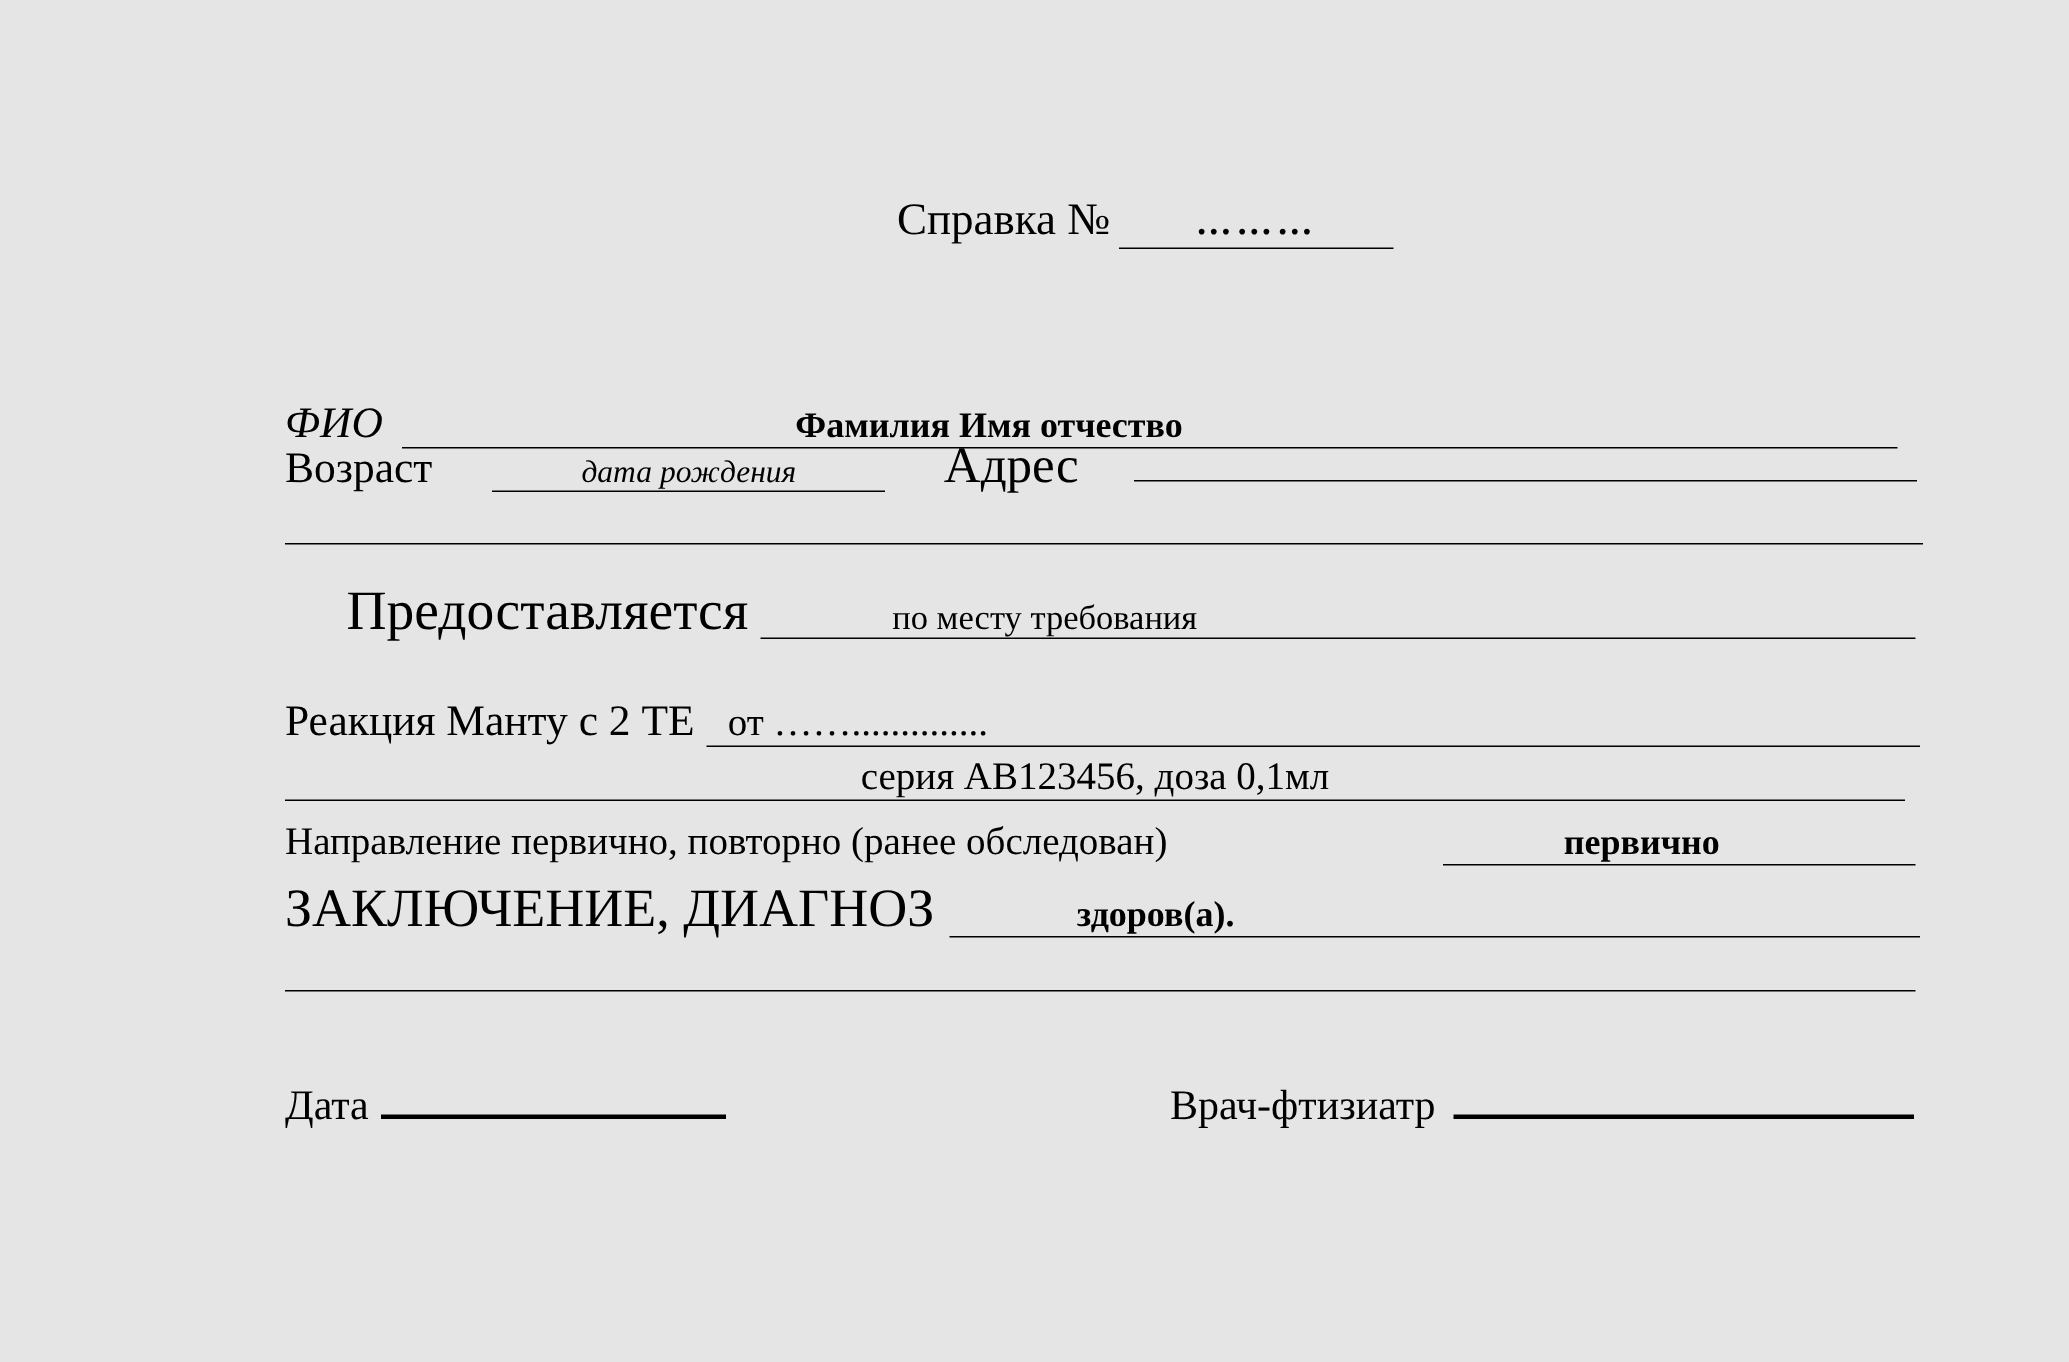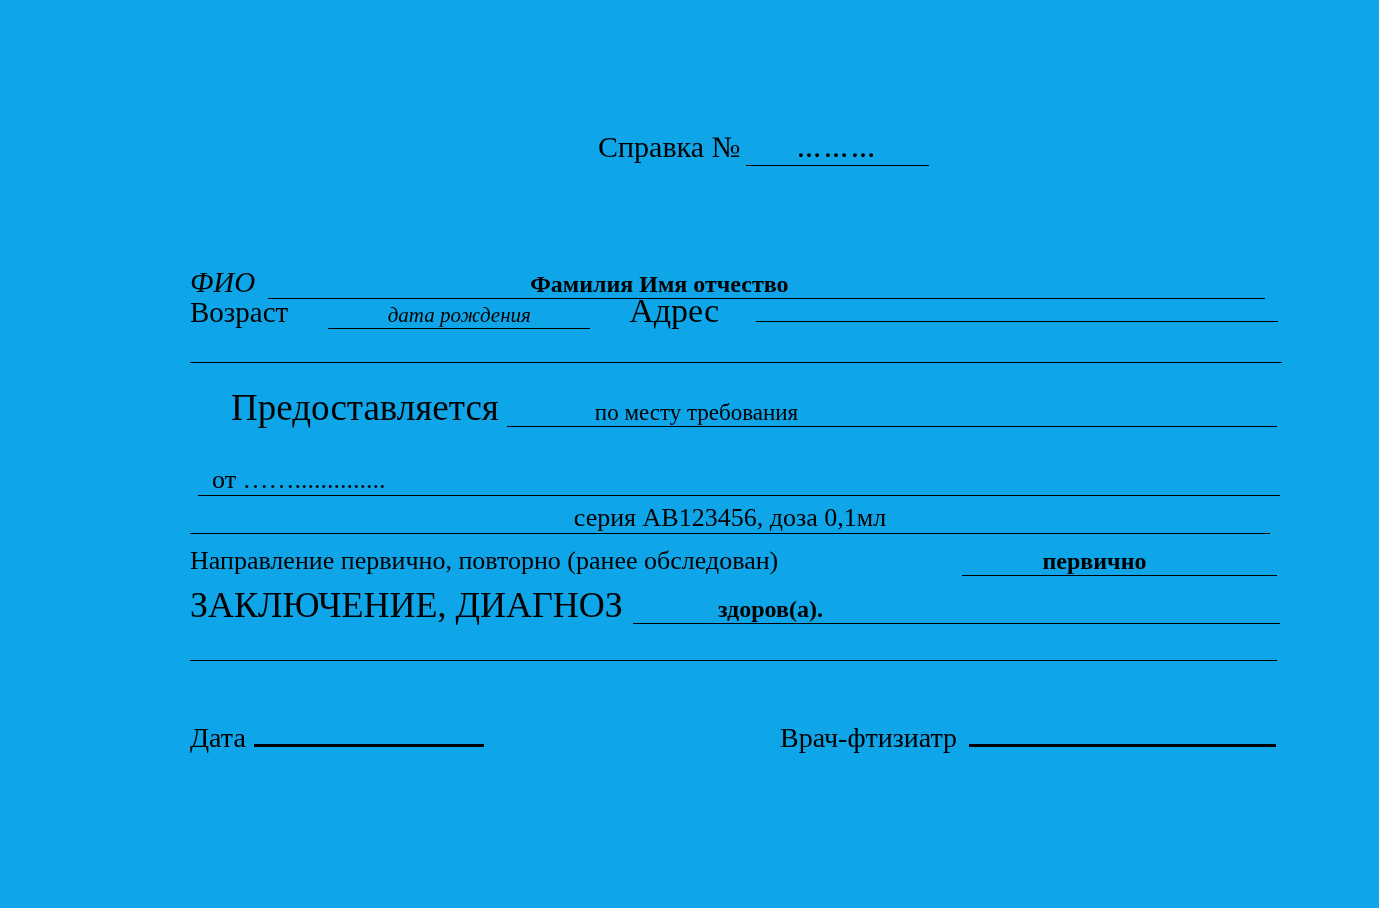--- a/index.html
+++ b/index.html
@@ -4,21 +4,21 @@
 <style>
   html, body {
     margin: 0;
     padding: 0;
     background: #ffffff;
   }
   .page {
     position: relative;
     width: 1379px;
     height: 908px;
-    background: #0ea5e9;
+    background: #e5e5e5;
     color: #000000;
     font-family: "Liberation Serif", serif;
     overflow: hidden;
   }
   .row {
     position: absolute;
     display: flex;
     align-items: baseline;
     white-space: nowrap;
   }
@@ -115,20 +115,21 @@
   </div>
 
   <div class="hline hline-1"></div>
 
   <div class="row provided-row">
     <span class="label provided-label">Предоставляется</span>
     <span class="blank grow left-text provided-blank">по месту требования</span>
   </div>
 
   <div class="row mantoux-row">
+    <span class="label mantoux-label">Реакция Манту с 2 ТЕ</span>
     <span class="blank grow left-text mantoux-blank">от ……..............</span>
   </div>
 
   <div class="row series-row">
     <span class="blank series-blank">серия АВ123456, доза 0,1мл</span>
   </div>
 
   <div class="row referral-row">
     <span class="label referral-label">Направление первично, повторно (ранее обследован)</span>
     <span class="blank referral-blank">первично</span>

